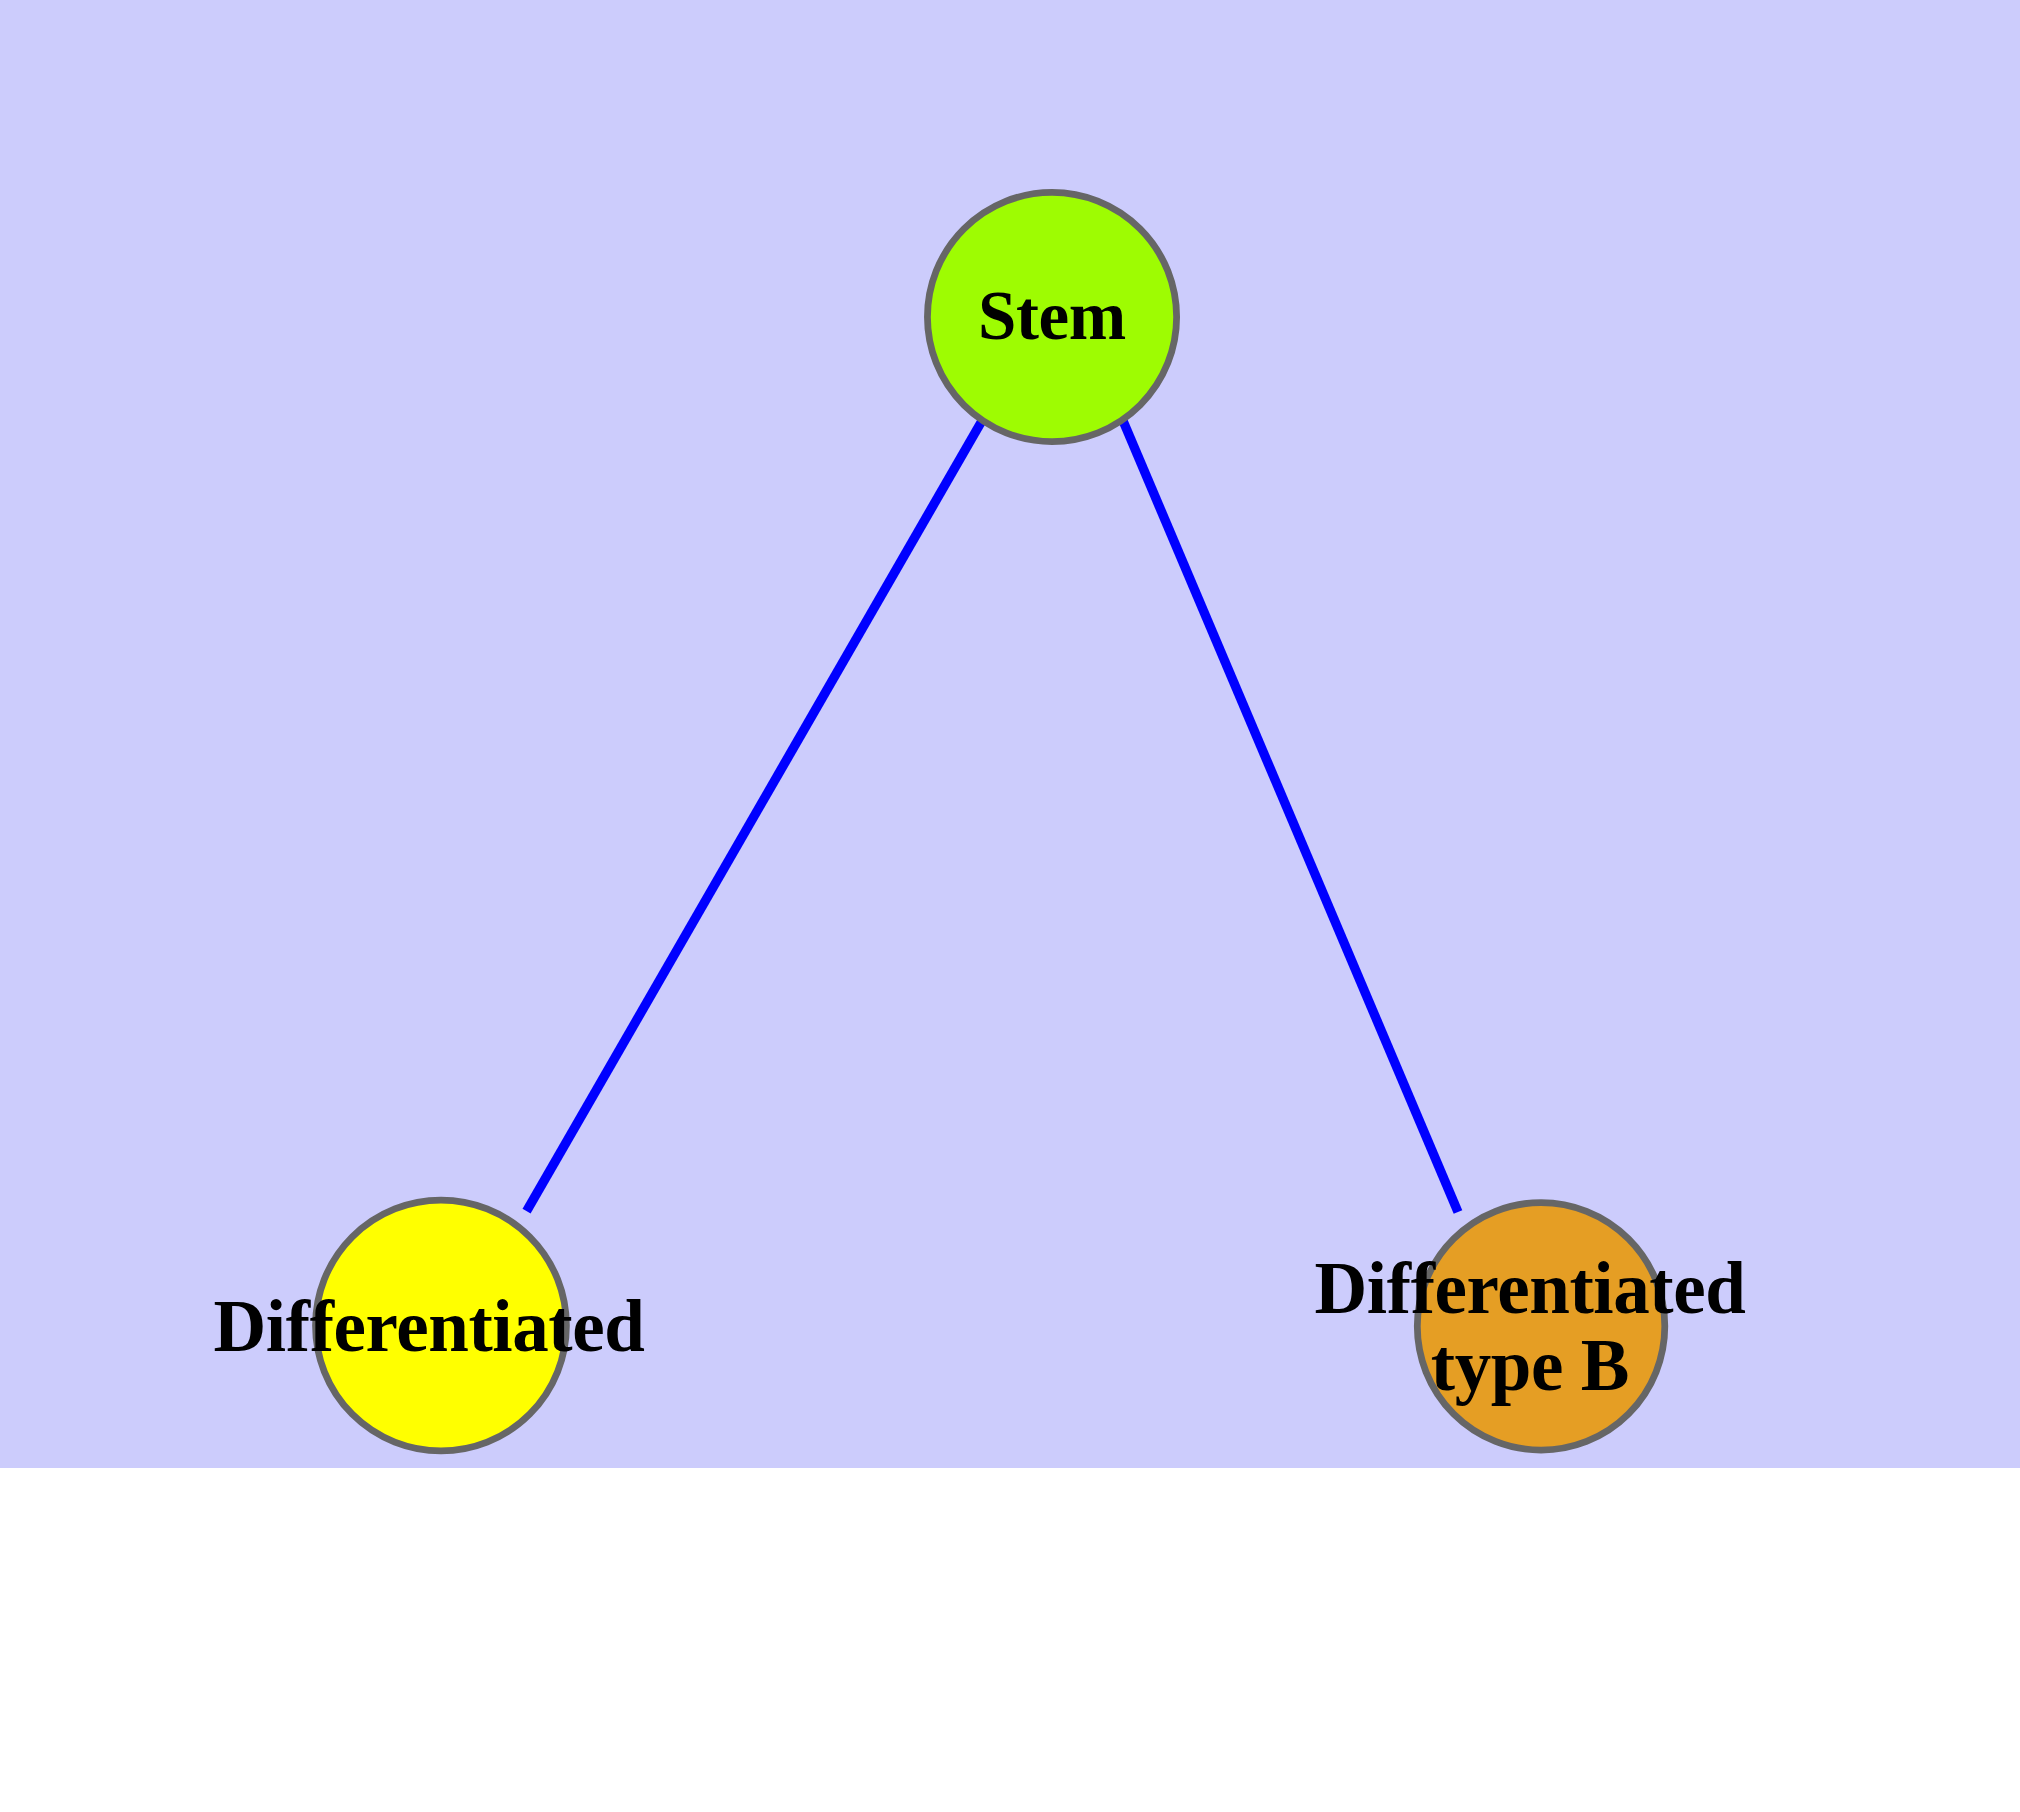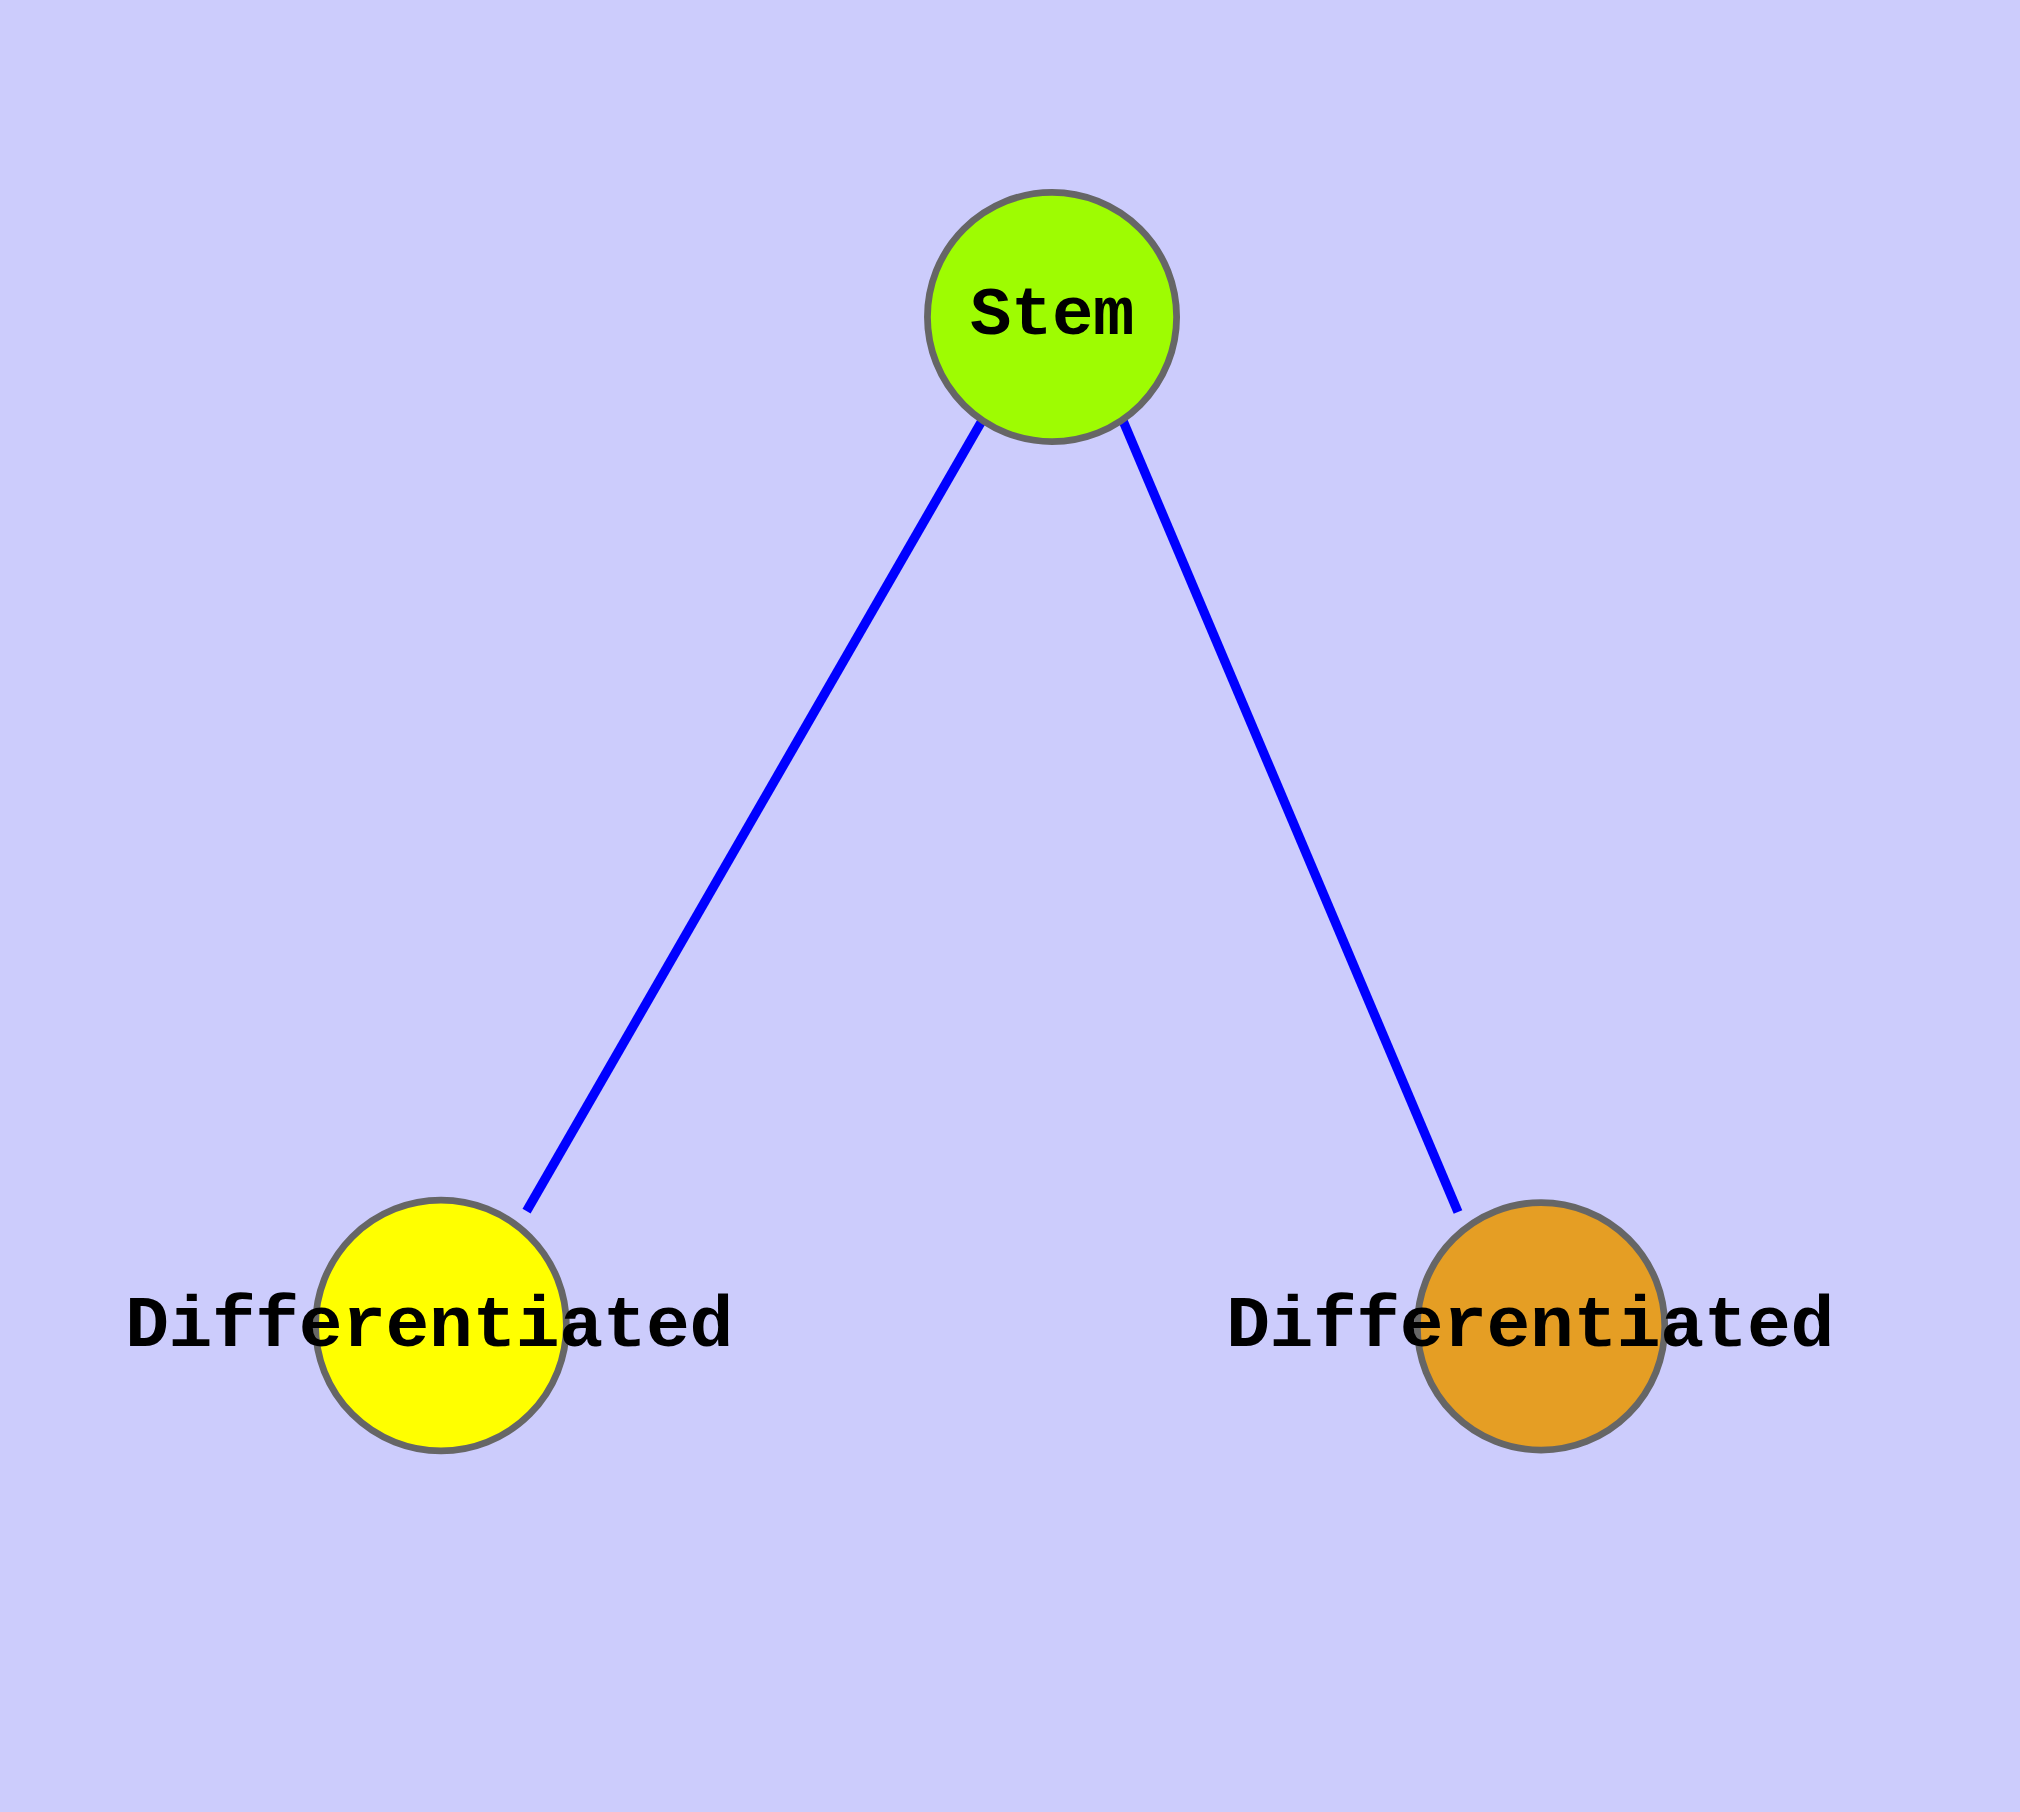--- a/index.html
+++ b/index.html
@@ -3,23 +3,23 @@
 <meta charset="utf-8">
 <style>
   html, body {
     margin: 0;
     padding: 0;
     background: #ffffff;
   }
   #canvas {
     position: relative;
     width: 2021px;
-    height: 1812px;
+    height: 1468px;
     overflow: hidden;
-    font-family: Liberation Mono, monospace;
+    font-family: Liberation Serif, serif;
   }
   #graph-svg {
     position: absolute;
     top: 0;
     left: 0;
     width: 2021px;
     height: 1812px;
     display: block;
   }
   .node-label {
@@ -65,16 +65,16 @@
 
     <circle id="node-type-a" cx="520" cy="1564" r="148" fill="#FFFF00" stroke="#666666" stroke-width="8"></circle>
     <circle id="node-type-b" cx="1818" cy="1565" r="146" fill="#E59E24" stroke="#666666" stroke-width="8"></circle>
     <circle id="node-stem" cx="1241" cy="374" r="147" fill="#9EFC02" stroke="#666666" stroke-width="8"></circle>
   </svg>
 
   <div class="node-label" id="label-stem">Stem</div>
 
   <div class="node-label" id="label-type-a"><span>Differentiated</span><br></div>
 
-  <div class="node-label" id="label-type-b"><span>Differentiated</span><br></div>
+  <div class="node-label" id="label-type-b"><span>Differentiated</span><br><span>type B</span></div>
 
 </div>
 
 
 </body></html>

